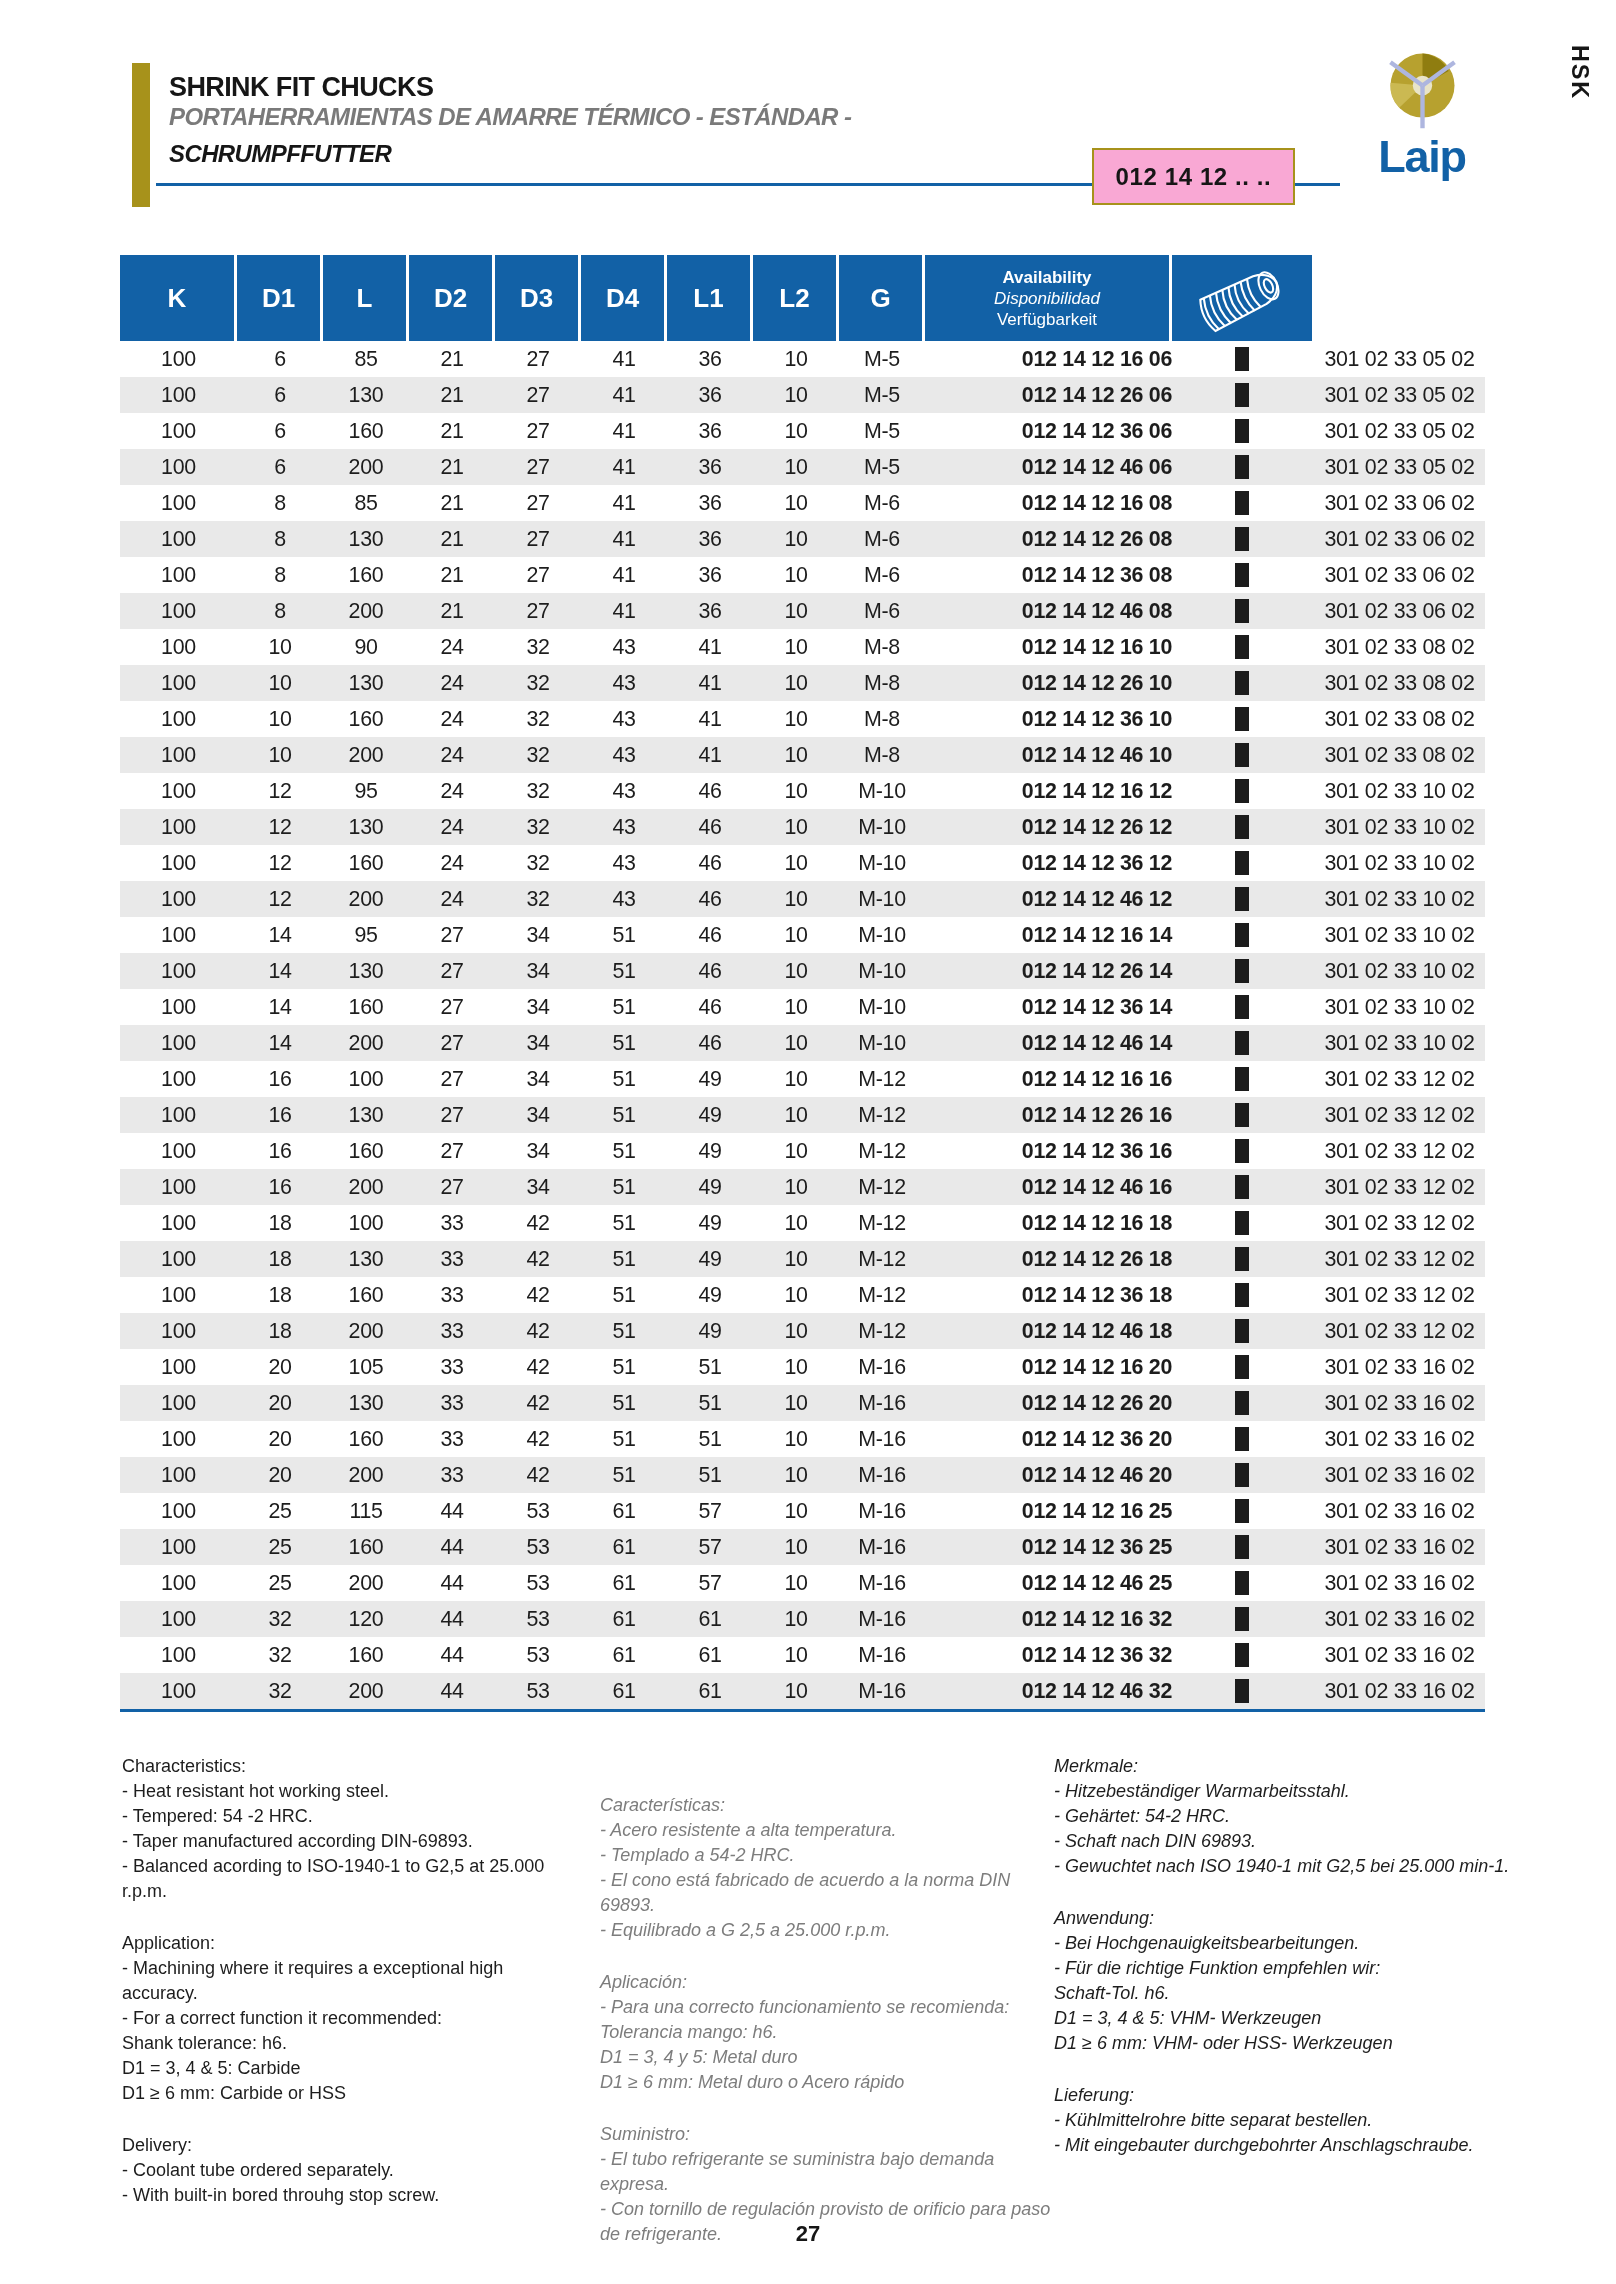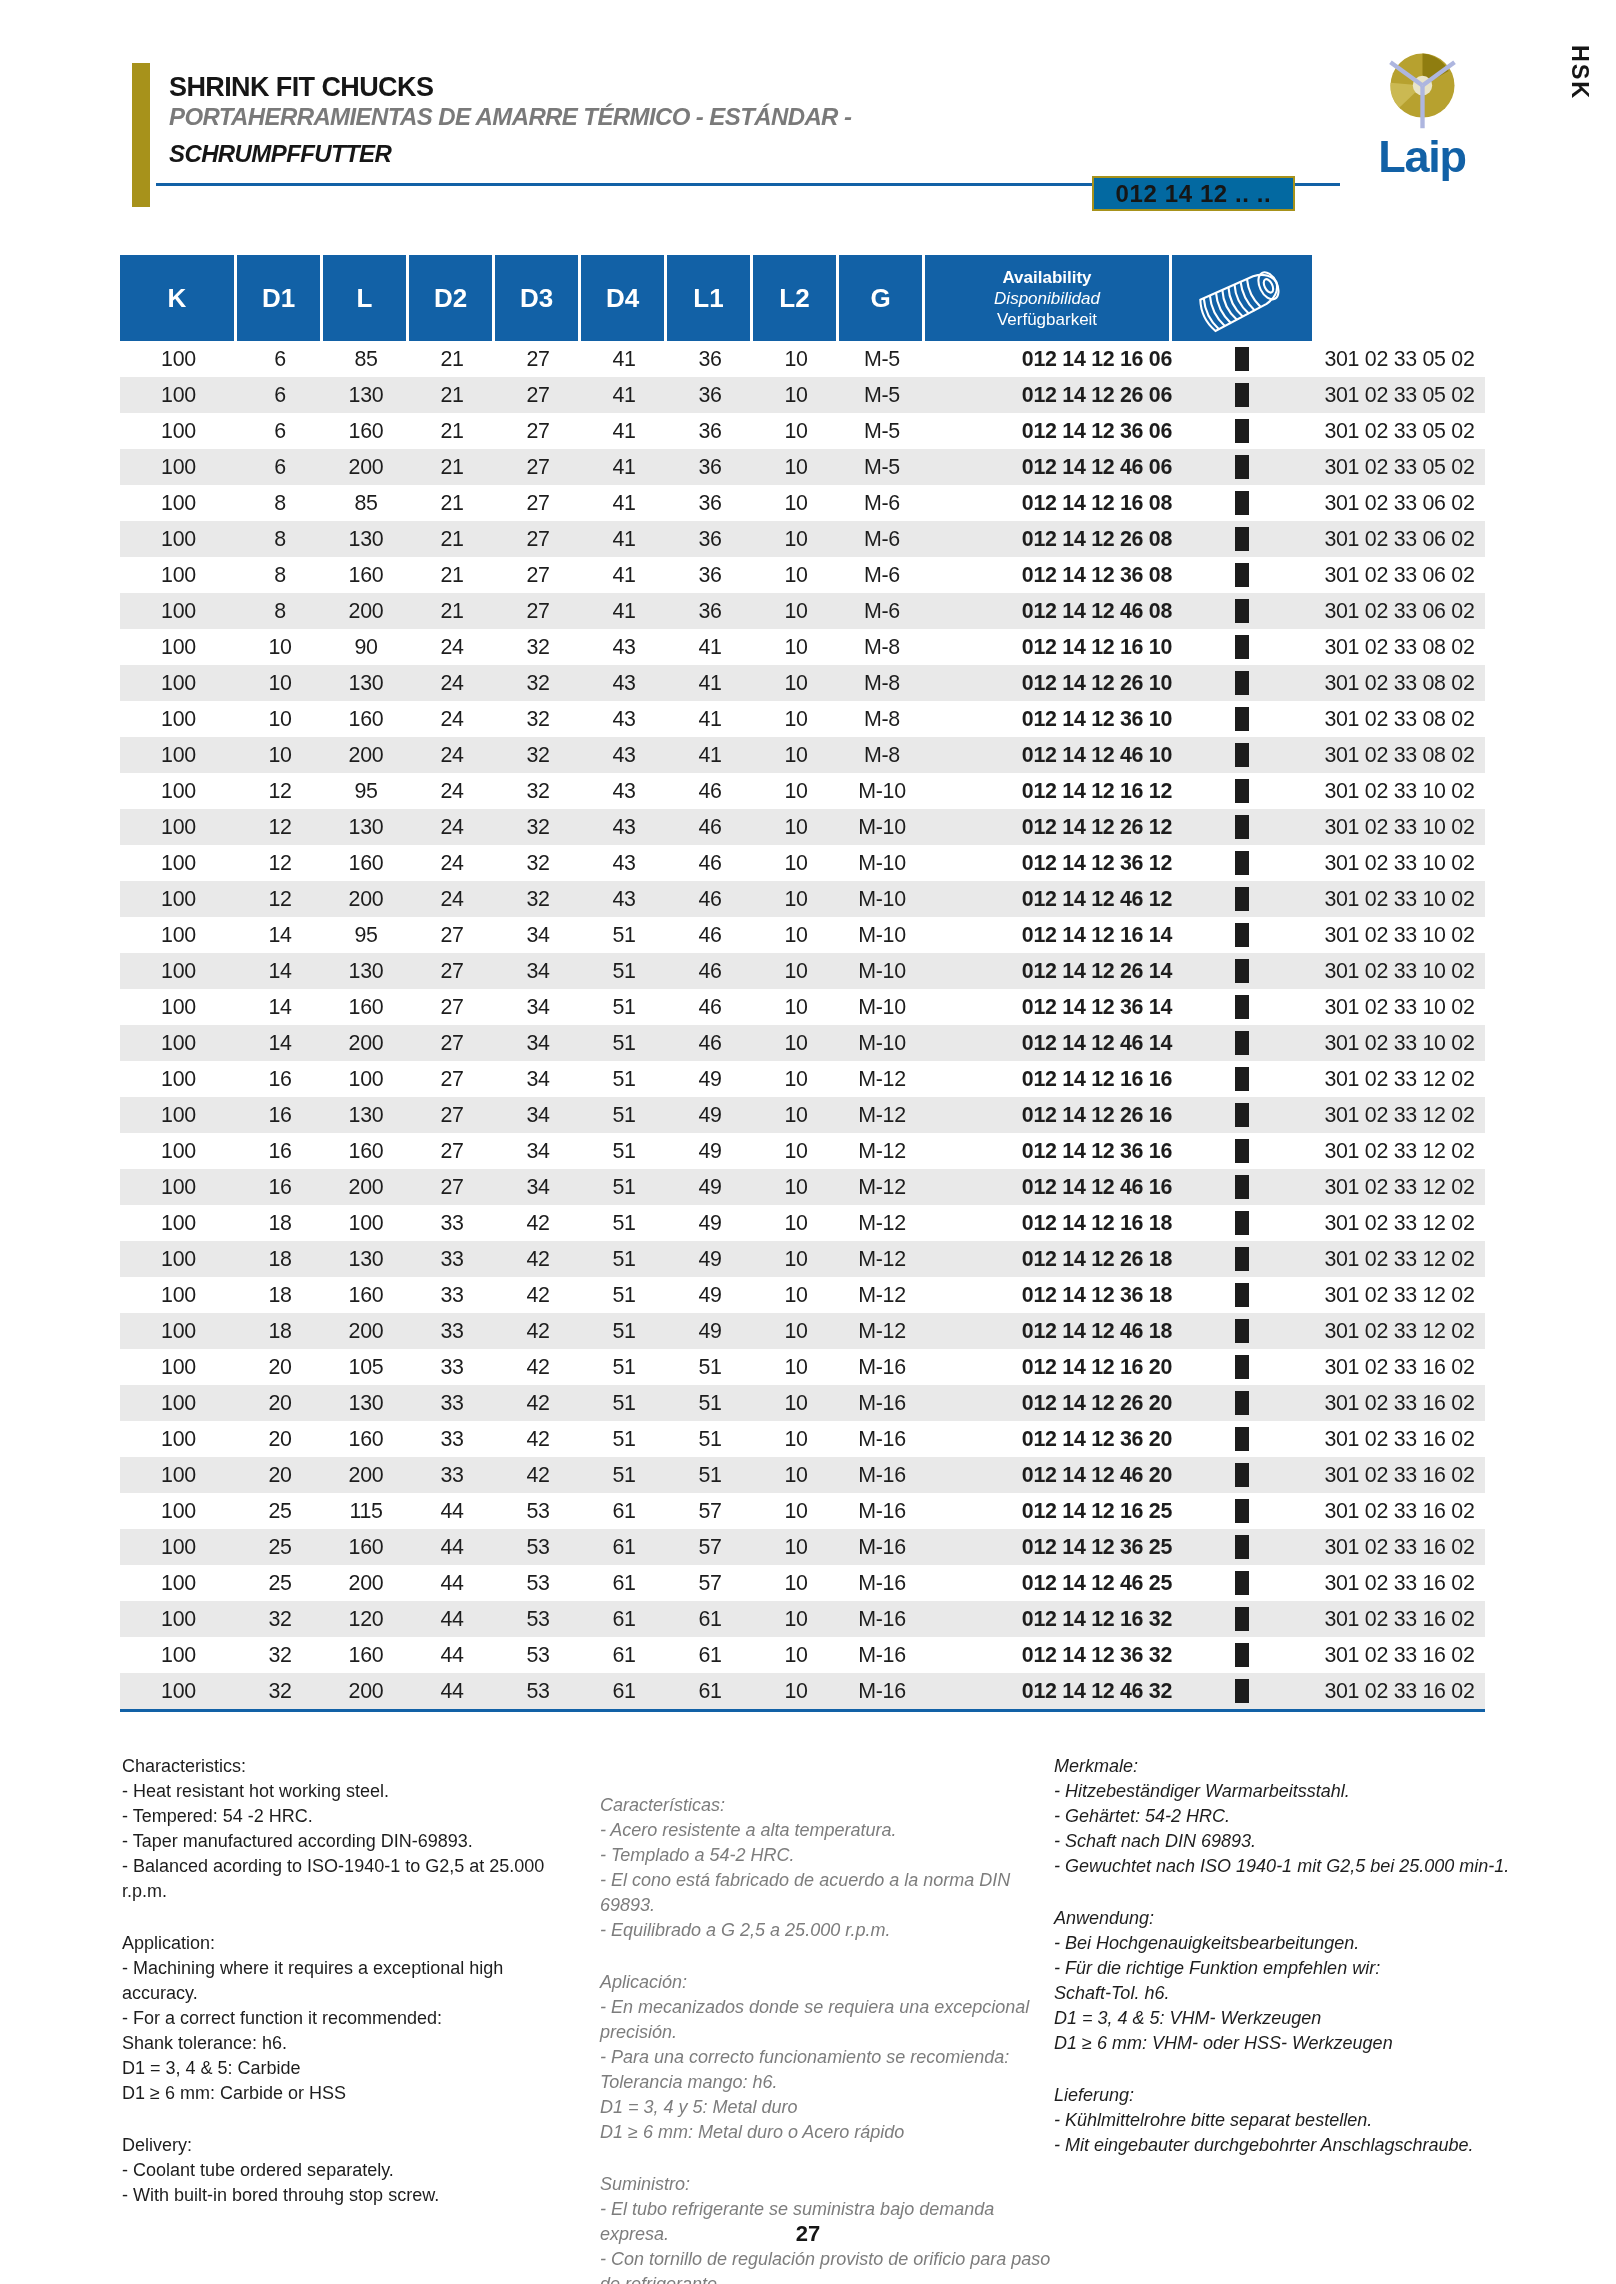--- a/index.html
+++ b/index.html
@@ -8,22 +8,22 @@
     position:relative; width:1616px; height:2284px; background:#ffffff;
     overflow:hidden; color:var(--black); margin:0 auto;
   }
   
   .gold-bar { position:absolute; left:132px; top:63px; width:18px; height:144px; background:var(--gold); }
   .title { position:absolute; left:169px; top:72px; font-size:27px; font-weight:bold; letter-spacing:-0.6px; color:#161616; }
   .subtitle-es { position:absolute; left:169px; top:103px; font-size:24px; font-weight:bold; font-style:italic; letter-spacing:-0.6px; color:#7a7a7a; }
   .subtitle-de { position:absolute; left:169px; top:140px; font-size:24px; font-weight:bold; font-style:italic; letter-spacing:-0.6px; color:#161616; }
   .blue-rule { position:absolute; left:156px; top:183px; width:1184px; height:3.2px; background:var(--blue); }
   .order-badge {
-    position:absolute; left:1092px; top:176px; width:203px; height:35px;
-    background:#0369a1; border:2.6px solid var(--gold); display:flex; align-items:center; justify-content:center;
+    position:absolute; left:1092px; top:148px; width:203px; height:57px;
+    background:#f9a8d4; border:2.6px solid var(--gold); display:flex; align-items:center; justify-content:center;
     font-size:24px; font-weight:bold; letter-spacing:0.6px; color:#161616; z-index:2;
   }
   .brand { position:absolute; left:1344px; top:39px; width:156px; text-align:center; }
   .brand-name { font-size:45px; font-weight:bold; color:var(--blue); letter-spacing:-1.3px; line-height:42px; }
   .hsk-tab { position:absolute; left:1593px; top:45px; font-size:23.4px; font-weight:bold; color:#161616;
     transform:rotate(90deg); transform-origin:left top; letter-spacing:1.9px; }
   
   .table { position:absolute; left:120px; top:255px; width:1365px; }
   .thead, .trow { display:grid; grid-template-columns:117px 86px 86px 86px 86px 86px 86px 86px 86px 247px 140px 175px; }
   .thead { height:86px; }
@@ -753,21 +753,20 @@
   <div class="footcol es">
       <div class="fsection">
         <div class="fhead">Características:</div>
         <div class="fline">- Acero resistente a alta temperatura.</div>
         <div class="fline">- Templado a 54-2 HRC.</div>
         <div class="fline">- El cono  está fabricado de acuerdo a la norma DIN 69893.</div>
         <div class="fline">- Equilibrado a G 2,5 a 25.000 r.p.m.</div>
       </div>
       <div class="fsection">
         <div class="fhead">Aplicación:</div>
-        <div class="fline">- En mecanizados donde se requiera una excepcional precisión.</div>
         <div class="fline">- Para una correcto funcionamiento se recomienda:</div>
         <div class="fline">Tolerancia mango: h6.</div>
         <div class="fline">D1 = 3, 4 y 5:  Metal duro</div>
         <div class="fline">D1 ≥ 6 mm:  Metal duro o Acero rápido</div>
       </div>
       <div class="fsection">
         <div class="fhead">Suministro:</div>
         <div class="fline">- El tubo refrigerante se suministra bajo demanda expresa.</div>
         <div class="fline">- Con tornillo de regulación provisto de orificio para paso de refrigerante.</div>
       </div>

